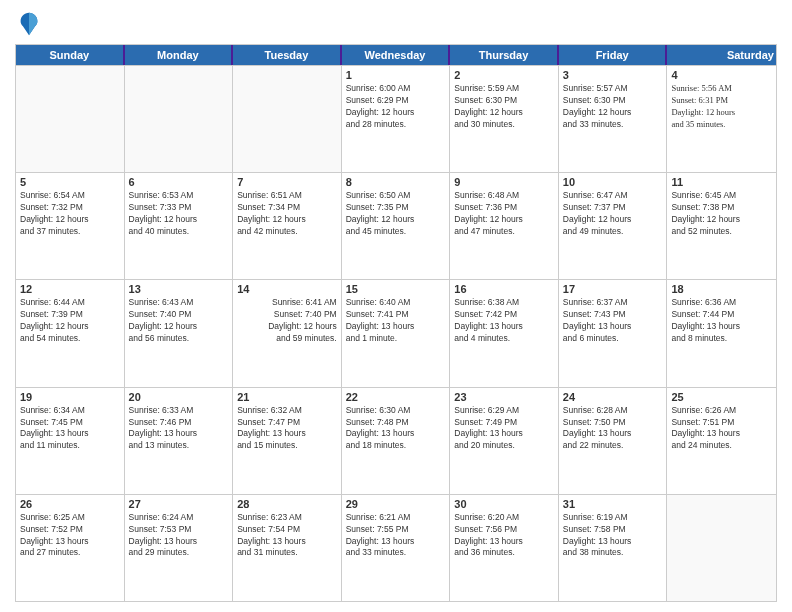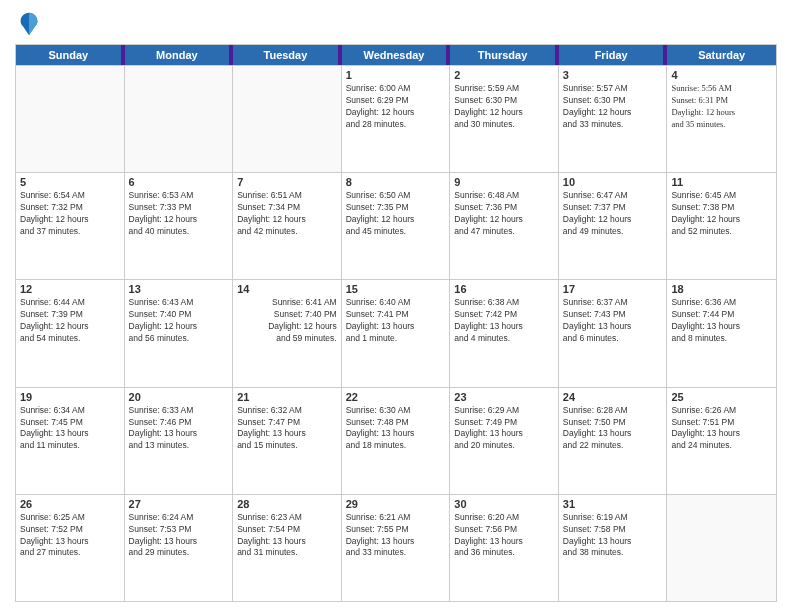--- a/index.html
+++ b/index.html
@@ -61,23 +61,23 @@
       display: grid;
       grid-template-columns: repeat(7, 1fr);
       background: #2b6cb0;
     }
     .cal-header-cell {
       color: #fff;
       font-size: 11px;
       font-weight: bold;
       text-align: center;
       padding: 4px 2px;
-      border-right: 4px solid #4c1d95;
-    }
-    .cal-header-cell:last-child { border-right: none; }
+      border-right: 2px solid #4c1d95;
+    }
+    .cal-header-cell:last-child { border-right: none; text-align: right; }
     .cal-body {
       flex: 1;
       display: flex;
       flex-direction: column;
     }
     .cal-row {
       display: grid;
       grid-template-columns: repeat(7, 1fr);
       flex: 1;
       border-top: 1px solid #ccc;

